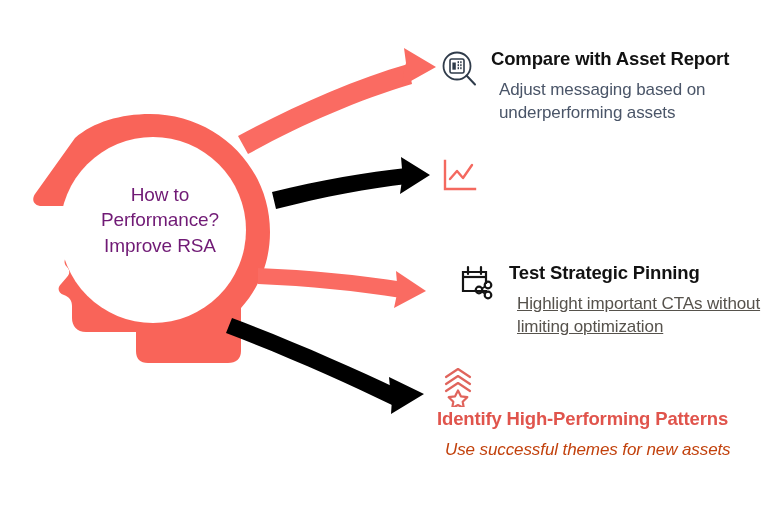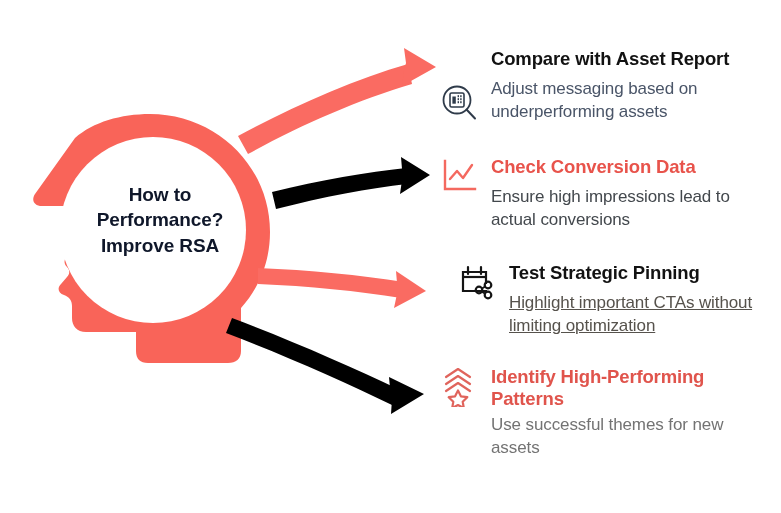--- a/index.html
+++ b/index.html
@@ -28,23 +28,23 @@
     width: 260px;
     height: 300px;
   }
   #center-question {
     position: absolute;
     left: 74px;
     top: 182px;
     width: 172px;
     text-align: center;
     font-size: 19px;
-    font-weight: bold;
+    font-weight: normal;
     line-height: 1.34;
-    color: #0f172a;
+    color: #701a75;
     letter-spacing: -0.1px;
     pointer-events: none;
   }
 
   
   #arrow-layer {
     position: absolute;
     left: 0;
     top: 0;
     width: 781px;
@@ -75,43 +75,43 @@
   .item-title {
     font-size: 18.5px;
     font-weight: bold;
     line-height: 1.2;
     margin: 0 0 7px 0;
     letter-spacing: -0.15px;
   }
   .item-desc {
     font-size: 17px;
     line-height: 1.36;
-    margin: 0;
+    margin: 8px;
     letter-spacing: -0.1px;
   }
 
   
-  #item-compare         { left: 437px; top: 47px;  width: 330px; align-items: flex-end; }
+  #item-compare         { left: 437px; top: 47px;  width: 330px; }
   #item-compare .item-title { color: #121212; }
   #item-compare .item-desc  { color: #4a5568; }
 
   
   #item-conversion      { left: 437px; top: 155px; width: 330px; }
   #item-conversion .item-title { color: #e8534b; }
   #item-conversion .item-desc  { color: #43484d; }
 
   
   #item-pinning         { left: 455px; top: 261px; width: 335px; }
   #item-pinning .item-title { color: #121212; }
   #item-pinning .item-desc  { color: #56524c; text-decoration: underline; }
 
   
-  #item-patterns        { left: 437px; top: 365px; width: 335px; }
+  #item-patterns        { left: 437px; top: 365px; width: 335px; flex-direction: column; }
   #item-patterns .item-title { color: #e0544c; }
-  #item-patterns .item-desc  { color: #737373; }
+  #item-patterns .item-desc  { color: #c2410c; font-style: italic; }
   #item-patterns .item-title { margin-bottom: 3px; }
 </style>
 </head>
 <body>
 
 <div id="canvas">
 
   <svg id="head-graphic" viewBox="0 0 260 300">
 
     <path d="M 130 4
@@ -204,24 +204,20 @@
     </div>
   </div>
 
   <div class="item" id="item-conversion">
     <div class="item-icon">
       <svg width="40" height="40" viewBox="0 0 40 40">
         <polyline points="6,4 6,32 36,32" fill="none" stroke="#F4695F" stroke-width="2.4" stroke-linecap="square"></polyline>
         <polyline points="11,22 18,14 24,21 33,8" fill="none" stroke="#F4695F" stroke-width="2.4" stroke-linecap="round" stroke-linejoin="round"></polyline>
       </svg>
     </div>
-    <div class="item-text">
-      <p class="item-title">Check Conversion Data</p>
-      <p class="item-desc">Ensure high impressions lead to actual conversions</p>
-    </div>
   </div>
 
   <div class="item" id="item-pinning">
     <div class="item-icon">
       <svg width="40" height="40" viewBox="0 0 40 40">
         <path d="M 6 9 L 29 9 L 29 20 M 29 28 L 6 28 L 6 9" fill="none" stroke="#141414" stroke-width="2.2" stroke-linecap="square"></path>
         <line x1="6" y1="14" x2="29" y2="14" stroke="#141414" stroke-width="2.2"></line>
         <line x1="11" y1="4" x2="11" y2="11" stroke="#141414" stroke-width="2.2" stroke-linecap="round"></line>
         <line x1="24" y1="4" x2="24" y2="11" stroke="#141414" stroke-width="2.2" stroke-linecap="round"></line>
         <circle cx="31" cy="22" r="3.3" fill="none" stroke="#141414" stroke-width="2.2"></circle>

